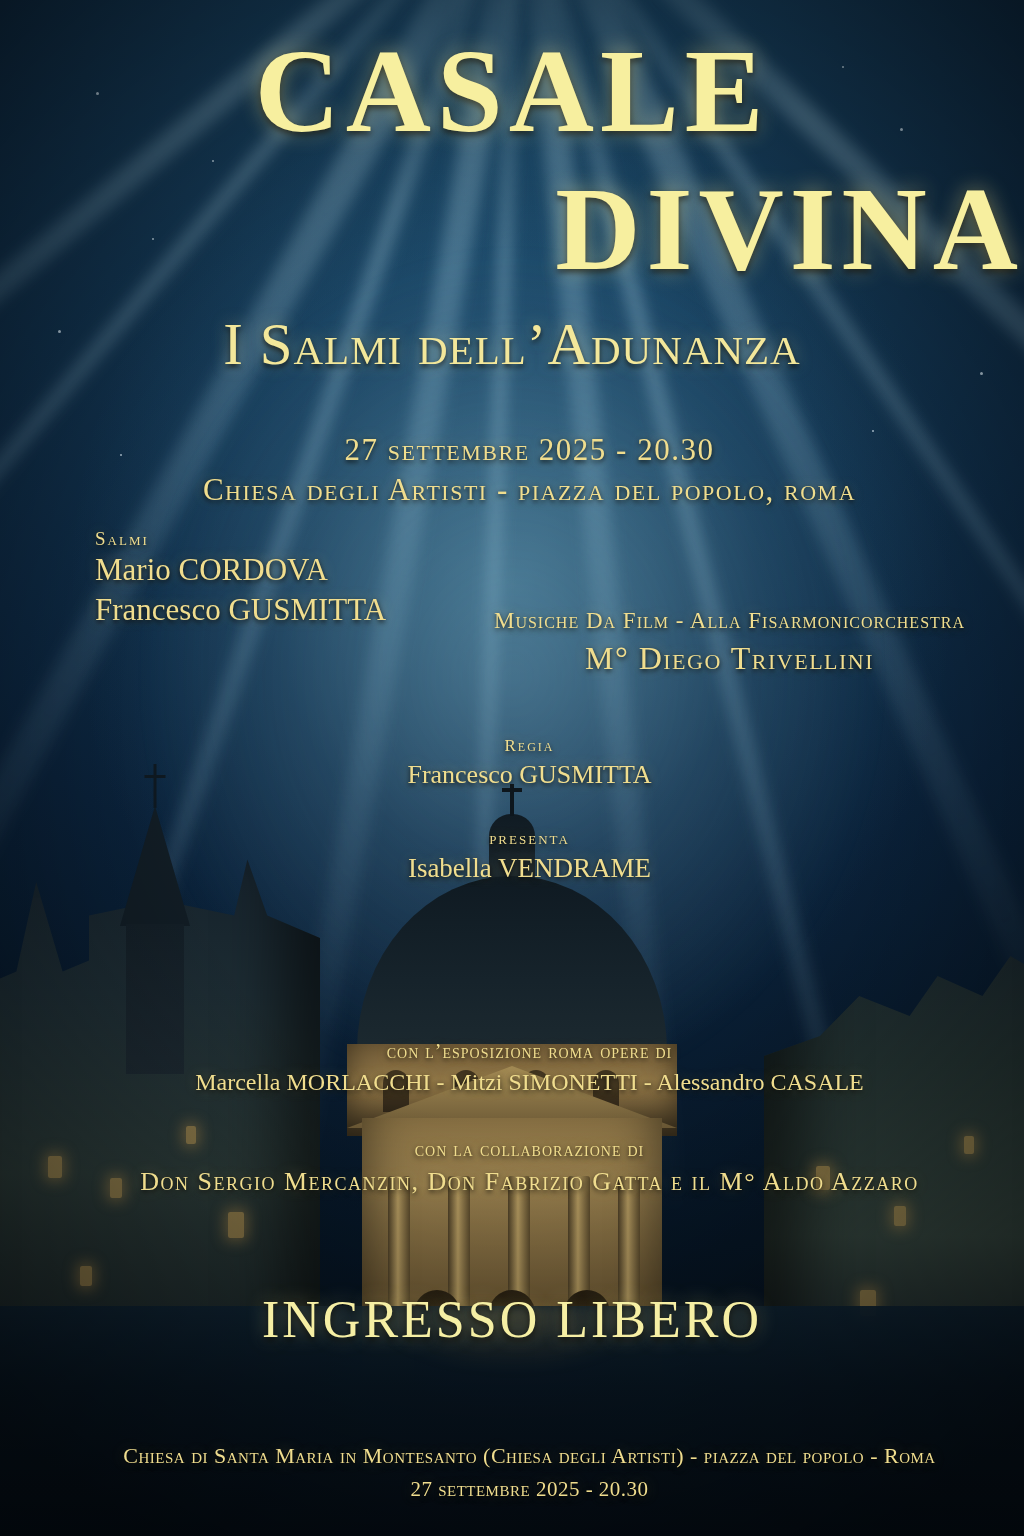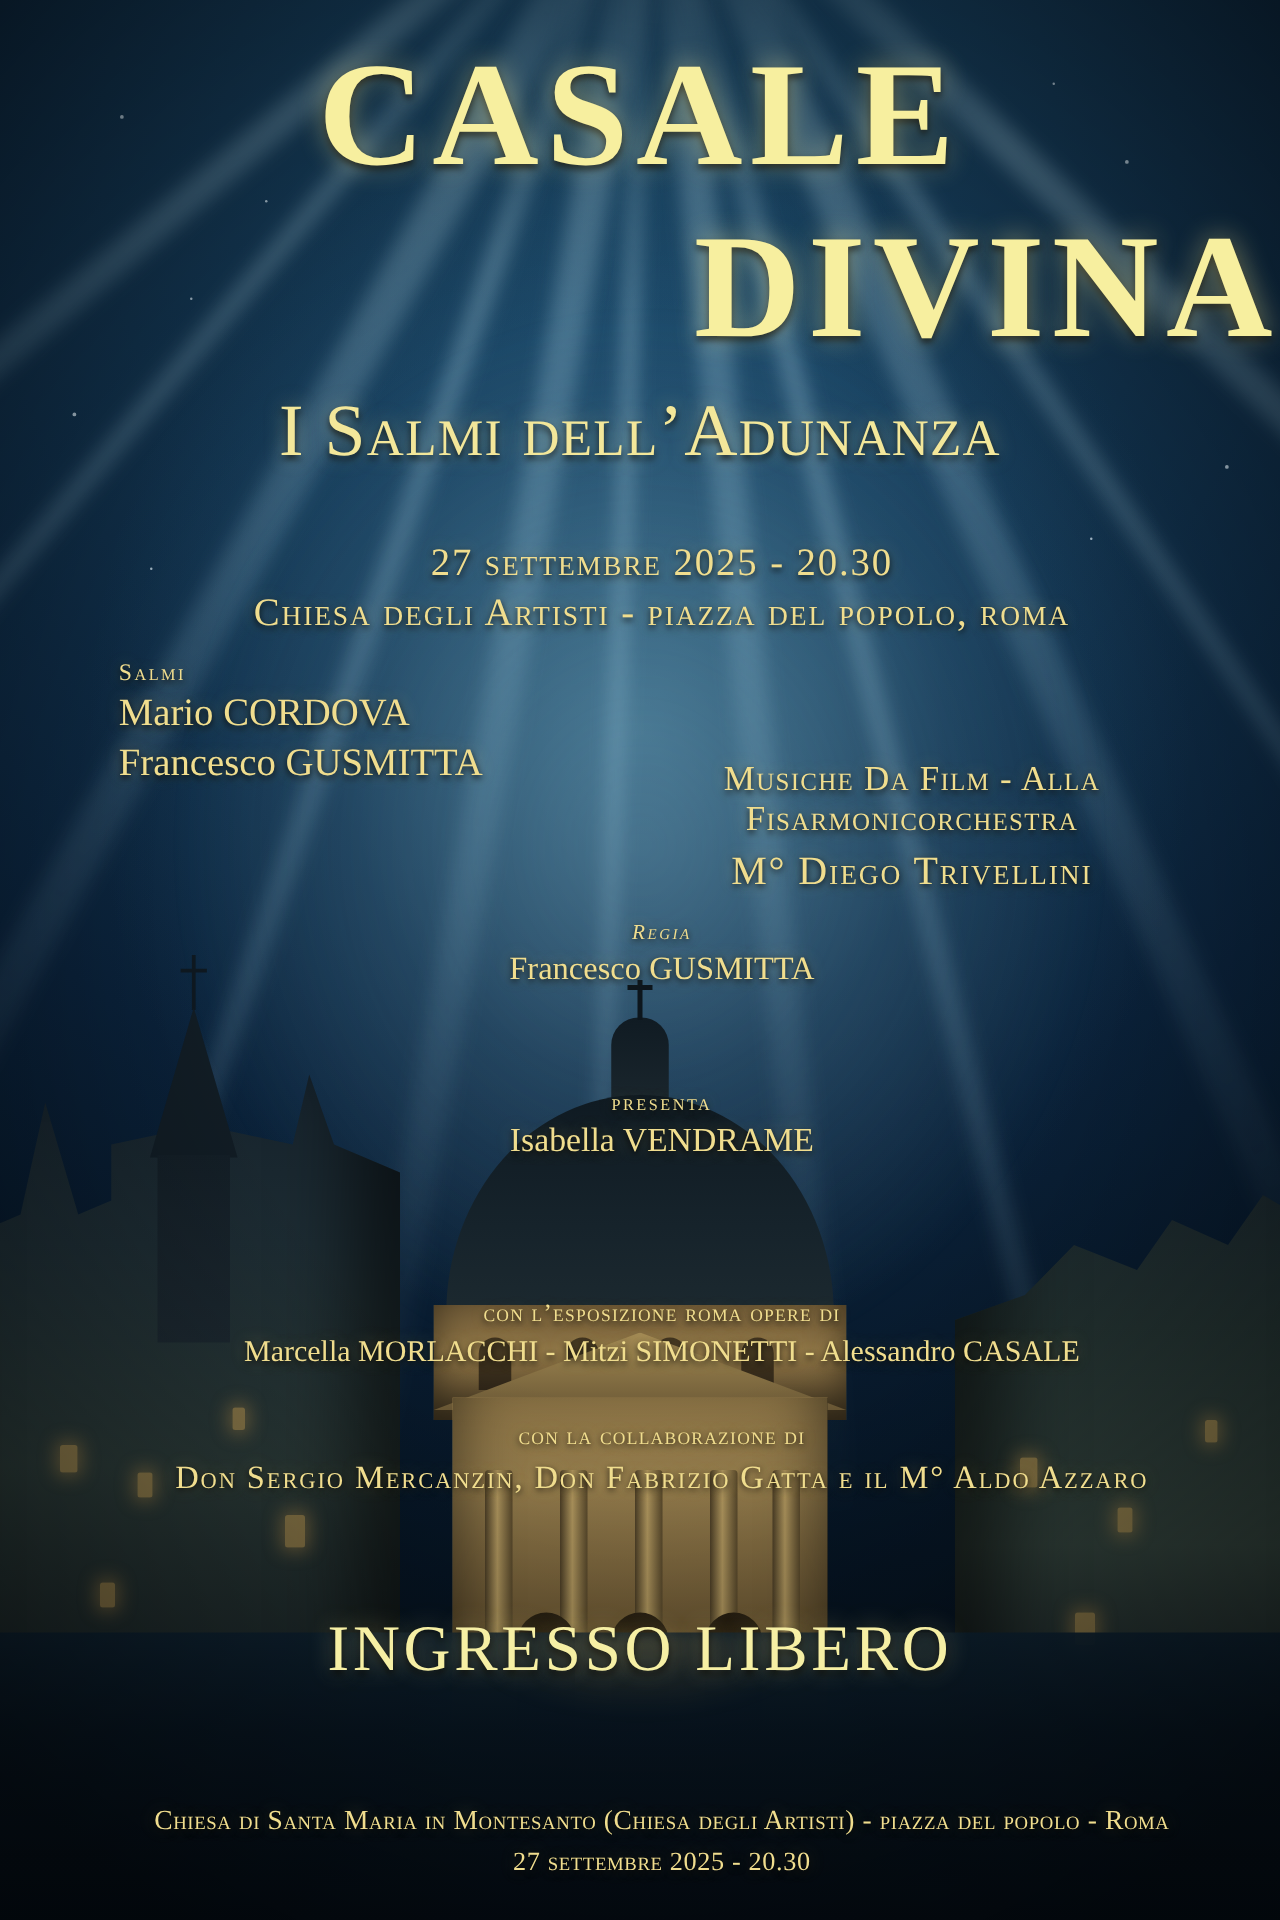--- a/index.html
+++ b/index.html
@@ -177,28 +177,28 @@
   .small-caps { font-variant:small-caps; letter-spacing:1.5px; }
 
   #date-line { position:absolute; top:432px; left:0; right:0; font-size:31px; }
   #venue-line { position:absolute; top:472px; left:0; right:0; font-size:31px; }
 
   #cast-block { position:absolute; top:528px; left:60px; text-align:left; }
   #cast-block .lbl { font-size:19px; letter-spacing:2px; }
   #cast-block .nm { font-size:31px; line-height:1.3; }
 
   #music-block { position:absolute; top:608px; left:440px; right:40px; text-align:center; }
-  #music-block .lbl { font-size:28px; letter-spacing:1px; }
+  #music-block .lbl { font-size:23px; letter-spacing:1px; }
   #music-block .nm { font-size:32px; margin-top:6px; }
 
   #regia-block { position:absolute; top:736px; left:0; right:0; }
-  #regia-block .lbl { font-size:17px; letter-spacing:2px;font-style:italic; }
+  #regia-block .lbl { font-size:17px; letter-spacing:2px; }
   #regia-block .nm { font-size:26px; margin-top:4px; }
 
-  #presenta-block { position:absolute; top:872px; left:0; right:0; }
+  #presenta-block { position:absolute; top:828px; left:0; right:0; }
   #presenta-block .lbl { font-size:18px; letter-spacing:2px; }
   #presenta-block .nm { font-size:27px; margin-top:4px; }
 
   #opere-block { position:absolute; top:1040px; left:0; right:0; }
   #opere-block .lbl { font-size:20px; letter-spacing:1px; }
   #opere-block .nm { font-size:24px; margin-top:6px; }
 
   #collab-block { position:absolute; top:1138px; left:0; right:0; }
   #collab-block .lbl { font-size:20px; letter-spacing:1px; }
   #collab-block .nm { font-size:26px; margin-top:6px; }

